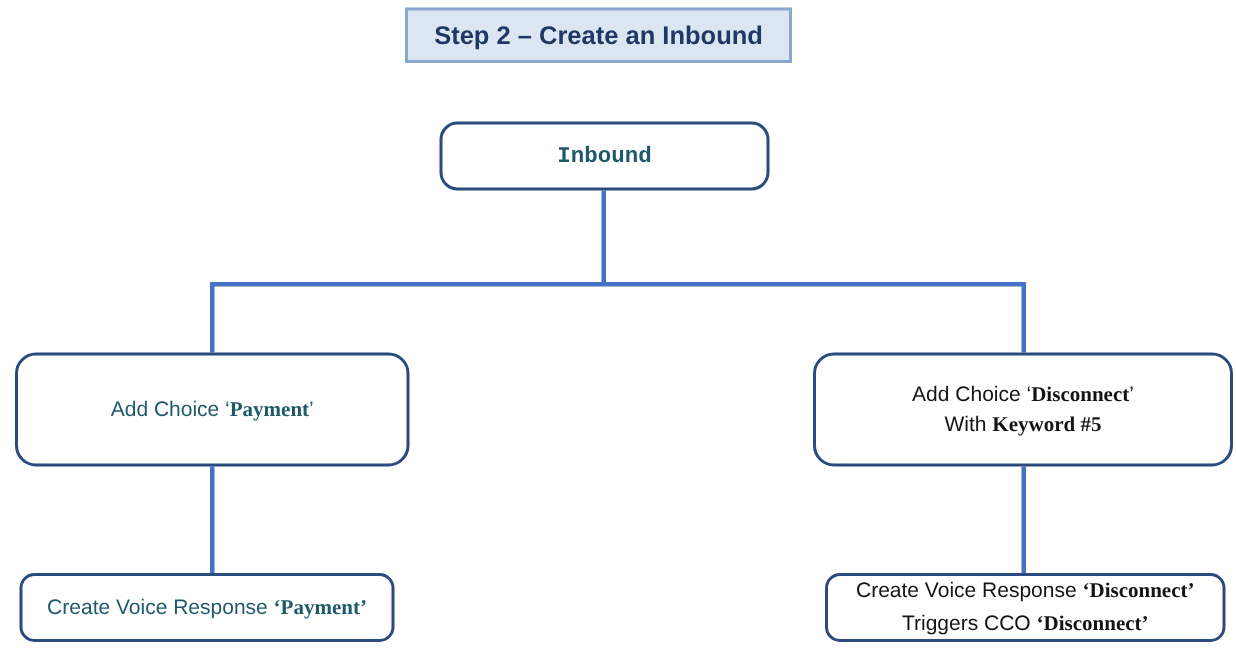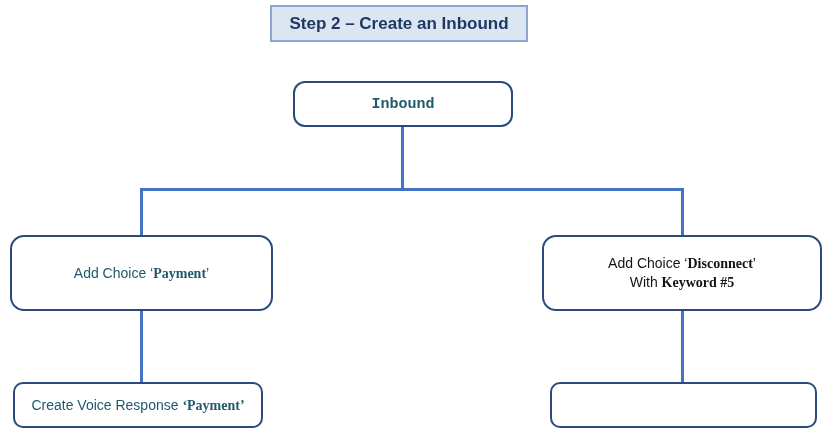--- a/index.html
+++ b/index.html
@@ -94,15 +94,17 @@
   <div class="node node-mid node-mid-right">
     <div class="line"><span>Add Choice ‘</span><b>Disconnect</b><span>’</span></div>
     <div class="line"><span>With </span><b>Keyword #5</b><span></span></div>
   </div>
 
   <div class="node node-bottom node-bottom-left">
     <div class="line"><span>Create Voice Response </span><b>‘Payment’</b><span></span></div>
   </div>
 
   <div class="node node-bottom node-bottom-right">
+    <div class="line"><span>Create Voice Response </span><b>‘Disconnect’</b><span></span></div>
+    <div class="line"><span>Triggers CCO </span><b>‘Disconnect’</b><span></span></div>
   </div>
 
 </div>
 
 </body></html>

